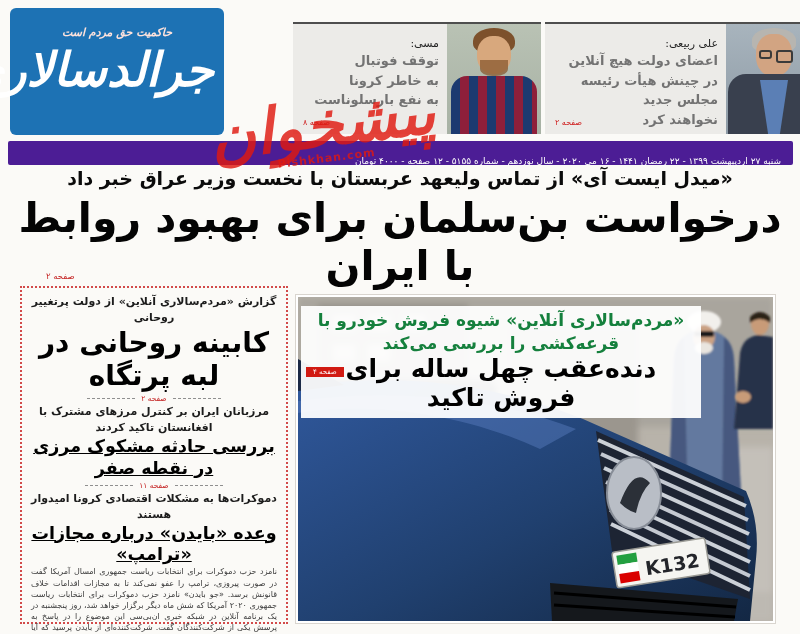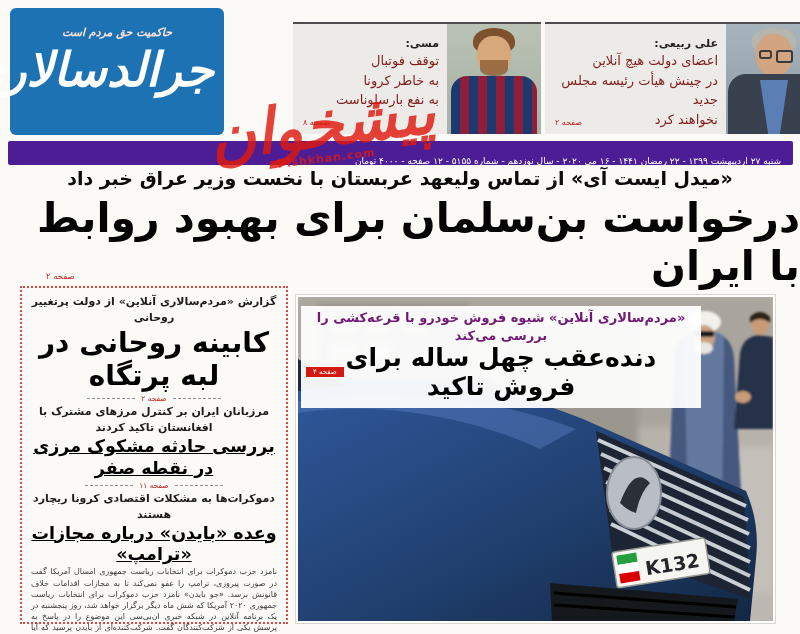--- a/index.html
+++ b/index.html
@@ -15,22 +15,22 @@
   .tagline{ position:absolute; top:18px; right:52px; font-size:11px; font-style:italic;
     color:#ffe3dc; font-weight:bold;}
   .logo-script{ position:absolute; top:34px; left:10px; right:10px; text-align:center;
     font-size:47px; font-weight:bold; font-style:italic; letter-spacing:-2px;}
   
   .top-story{ position:absolute; top:22px; height:112px; border-top:2px solid #4e4e4e;
     display:flex; direction:ltr; background:#ecebe8;}
   #story-messi{ left:293px; width:248px;}
   #story-rabiei{ left:545px; width:275px;}
   .ts-text{ flex:1; padding:12px 8px 6px 8px; text-align:right; position:relative; direction:rtl;}
-  .ts-kicker{ font-size:11px; font-weight:bold; color:#222; line-height:1.4;}
-  .ts-line{ font-size:13px; font-weight:normal; color:#7f1d1d; line-height:1.5;}
+  .ts-kicker{ font-size:11px; font-weight:normal; color:#222; line-height:1.4;}
+  .ts-line{ font-size:13px; font-weight:bold; color:#737373; line-height:1.5;}
   .ts-page{ position:absolute; bottom:7px; left:10px; color:#cf1e1e; font-size:8px;}
   .ts-photo{ width:94px; position:relative; overflow:hidden;}
   .photo-messi{ background:linear-gradient(#b9c2b4,#a7b1a4);}
   .m-hair{position:absolute; left:26px; top:4px; width:42px; height:26px; background:#7d512c; border-radius:50% 50% 40% 40%;}
   .m-head{position:absolute; left:30px; top:12px; width:34px; height:38px; background:#d8a87d; border-radius:46%;}
   .m-beard{position:absolute; left:33px; top:36px; width:28px; height:16px; background:#8a5a30; border-radius:0 0 45% 45%; opacity:.75;}
   .m-shirt{position:absolute; left:4px; top:52px; width:86px; height:60px; border-radius:16px 16px 0 0;
     background:repeating-linear-gradient(90deg,#1c3a70 0 9px,#8e1f3a 9px 18px);}
   .photo-rabiei{ background:linear-gradient(#a8b4bd,#8d9aa5);}
   .r-hair{position:absolute; left:26px; top:4px; width:44px; height:24px; background:#b7b5b0; border-radius:50% 50% 30% 30%;}
@@ -46,41 +46,41 @@
     background:#4c1d95; border-radius:2px; color:#fff; font-size:9px; line-height:17px;
     padding:12px 12px; text-align:right; z-index:4;}
   
   .watermark{ position:absolute; left:158px; top:94px; width:330px; text-align:center;
     transform:rotate(-7deg); color:#e01910; z-index:30; pointer-events:none;}
   .wm-main{ font-size:62px; font-weight:bold; font-style:italic; line-height:1; opacity:.82;}
   .wm-sub{ font-size:11px; font-weight:bold; margin-top:-4px; opacity:.82; letter-spacing:1px; direction:ltr;}
   
   .lead-kicker{ position:absolute; left:0; right:0; top:167px; text-align:center;
     font-size:19px; font-weight:bold; color:#0b0b0b; z-index:10;}
-  .lead-headline{ position:absolute; left:0; right:0; top:194px; 
+  .lead-headline{ position:absolute; left:0; right:0; top:194px; text-align:center;
     font-size:41px; font-weight:bold; color:#040404; z-index:10;}
   .lead-page{ position:absolute; left:46px; top:271px; font-size:8.5px; color:#c42222;}
   
   .left-box{ position:absolute; left:20px; top:286px; width:268px; height:338px;
     border:2px dotted #d24a4a; padding:6px 9px; display:flex; flex-direction:column;
     justify-content:space-between; text-align:center;}
   .k{ font-size:11px; font-weight:bold; color:#1c1c1c; line-height:1.45;}
   .h-lg{ font-size:28px; font-weight:bold; color:#000; line-height:1.2;}
   .h-md{ font-size:17.5px; font-weight:bold; color:#000; line-height:1.25;text-decoration:underline;}
   .body-text{ font-size:8px; line-height:1.4; text-align:justify; color:#3a3a3a; direction:rtl;}
   .divider{ display:flex; align-items:center; justify-content:center; gap:6px; margin:1px 0;}
   .divider .ln{ width:48px; border-top:1px dashed #8f8f8f; height:0;}
   .divider .pr{ font-size:7.5px; color:#c42222; white-space:nowrap;}
   
   .photo-story{ position:absolute; left:295px; top:294px; width:481px; height:330px;
     background:#fff; border:1px solid #d9d5cf; padding:2px; z-index:6;}
   .photo-story svg{ display:block; width:475px; height:324px;}
   .overlay{ position:absolute; left:5px; top:11px; width:400px;
     background:rgba(255,255,255,.94); padding:3px 8px 6px; text-align:center; z-index:8;}
-  .ov-kicker{ font-size:13px; font-weight:bold; color:#701a75; line-height:1.35;}
+  .ov-kicker{ font-size:17px; font-weight:bold; color:#15803d; line-height:1.35;}
   .ov-headline{ font-size:25px; font-weight:bold; color:#000; line-height:1.15;}
   .ov-page{ position:absolute; left:10px; top:72px; background:#d11a12; color:#fff;
     font-size:7px; padding:1px 7px; z-index:9;}
 </style>
 </head>
 <body>
 
 <div class="sheet">
 
   <div class="logo-block">
@@ -148,21 +148,21 @@
       <div class="k">مرزبانان ایران بر کنترل مرزهای مشترک با افغانستان تاکید کردند</div>
       <div class="h-md">بررسی حادثه مشکوک مرزی در نقطه صفر</div>
     </div>
     <div class="divider">
       <span class="ln"></span>
       <span class="pr">صفحه ۱۱</span>
       <span class="ln"></span>
     </div>
 
     <div>
-      <div class="k">دموکرات‌ها به مشکلات اقتصادی کرونا ریچارد هستند</div>
+      <div class="k">دموکرات‌ها به مشکلات اقتصادی کرونا امیدوار هستند</div>
       <div class="h-md">وعده «بایدن» درباره مجازات «ترامپ»</div>
     </div>
     <div class="body-text">نامزد حزب دموکرات برای انتخابات ریاست جمهوری امسال آمریکا گفت در صورت پیروزی، ترامپ را عفو نمی‌کند تا به مجازات اقدامات خلاف قانونش برسد. «جو بایدن» نامزد حزب دموکرات برای انتخابات ریاست جمهوری ۲۰۲۰ آمریکا که شش ماه دیگر برگزار خواهد شد، روز پنجشنبه در یک برنامه آنلاین در شبکه خبری ان‌بی‌سی این موضوع را در پاسخ به پرسش یکی از شرکت‌کنندگان گفت. شرکت‌کننده‌ای از بایدن پرسید که آیا در صورت پیروزی در انتخابات، مثل «جرالد فورد» رئیس جمهوری پیشین آمریکا که «ریچارد نیکسون» را پس از استعفایش به دلیل استیضاح به خاطر رسوایی واترگیت عفو کرد تا کشور از آن بحران عبور کند، ترامپ را عفو خواهد کرد؟ دونالد ترامپ رئیس جمهوری آمریکا سال گذشته به اتهام تحت فشار قرار دادن رئیس جمهوری اوکراین برای تحقیقات علیه پسر بایدن با هدف تضعیف موقعیت او در انتخابات پیش‌رو، توسط مجلس نمایندگان آمریکا با دو فقره اتهام استیضاح شد.</div>
 
   </div>
 
   <div class="photo-story">
     <svg viewBox="0 0 475 324" xmlns="http://www.w3.org/2000/svg">
       <defs>
         <linearGradient id="carBlue" x1="0" y1="0" x2="1" y2="1">

